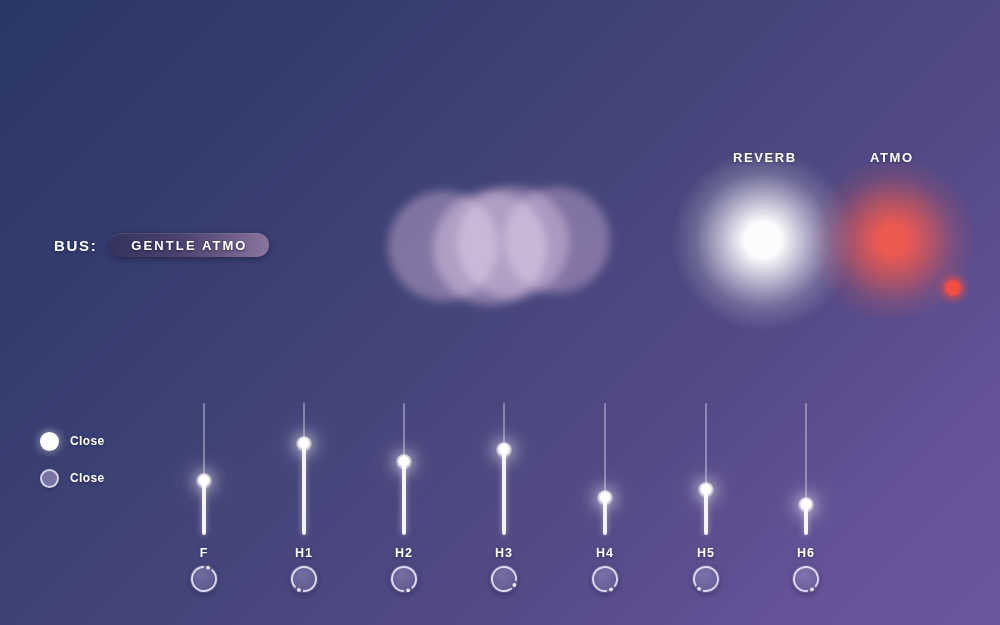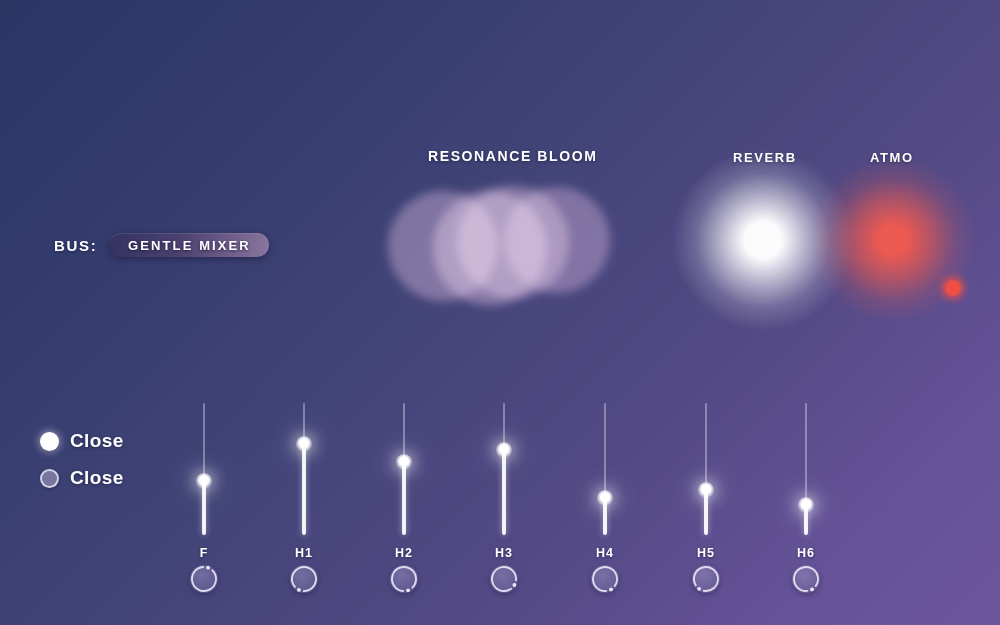--- a/index.html
+++ b/index.html
@@ -41,21 +41,21 @@
   .tab.active{color:#ffffff;text-shadow:0 1px 4px rgba(25,20,55,.7);}
   .tab.idle{color:rgba(223,219,240,.52);text-shadow:0 1px 3px rgba(25,20,55,.4);}
 
   
   #radios{position:absolute;left:40px;top:429px;}
   .radio-row{display:flex;align-items:center;gap:11px;height:24px;margin-bottom:13px;cursor:pointer;}
   .radio{width:19px;height:19px;border-radius:50%;box-sizing:border-box;}
   .radio.on{background:#fff;box-shadow:0 0 9px rgba(255,255,255,.65),0 1px 3px rgba(20,16,44,.4);}
   .radio.off{background:rgba(168,163,196,.55);border:2px solid rgba(232,229,245,.82);
              box-shadow:0 1px 3px rgba(20,16,44,.35);}
-  .radio-txt{color:#fff;font-size:19px;font-weight:600;letter-spacing:.4px;
+  .radio-txt{color:#fff;font-size:12px;font-weight:600;letter-spacing:.4px;
              text-shadow:0 1px 3px rgba(20,20,50,.55);}
 
   
   #sliders{position:absolute;left:0;top:0;width:1000px;height:625px;}
   .slider{position:absolute;width:60px;}
   .track{position:absolute;left:29px;top:403px;width:2px;height:132px;
          background:rgba(230,228,245,.40);border-radius:1px;}
   .fill{position:absolute;left:28px;width:4px;border-radius:2px;
         background:rgba(255,255,255,.92);box-shadow:0 0 6px rgba(255,255,255,.45);}
   .handle{position:absolute;left:22px;width:16px;height:16px;border-radius:50%;
@@ -73,25 +73,24 @@
   .knob svg{position:absolute;inset:0;}
 </style>
 </head>
 <body>
 
 <div id="app">
 
   <div id="bus-row">
     <div id="bus-label">BUS:</div>
     <div id="bus-pill">
-      <span>GENTLE MIXER</span>
+      <span>GENTLE ATMO</span>
     </div>
   </div>
 
-  <div class="lbl" id="bloom-title">RESONANCE BLOOM</div>
   <div id="bloom">
       <div class="blob" style="left: 3px; top: 23px; width: 110px; height: 110px; background: rgba(214, 170, 206, 0.4);"></div>
       <div class="blob" style="left: 48px; top: 23px; width: 114px; height: 114px; background: rgba(222, 176, 212, 0.42);"></div>
       <div class="blob" style="left: 72px; top: 18px; width: 112px; height: 112px; background: rgba(219, 172, 209, 0.4);"></div>
       <div class="blob" style="left: 119px; top: 19px; width: 106px; height: 106px; background: rgba(212, 166, 203, 0.38);"></div>
     </div>
 
   <div class="lbl" id="reverb-title">REVERB</div>
   <div class="glow" id="reverb-glow" style="left: 671px; top: 148px; width: 184px; height: 184px; background: radial-gradient(circle, rgba(255, 255, 255, 0.98) 0%, rgba(255, 255, 255, 0.98) 14%, rgba(255, 255, 255, 0.55) 34%, rgba(255, 255, 255, 0.18) 52%, rgba(255, 255, 255, 0) 70%);"></div>
 

